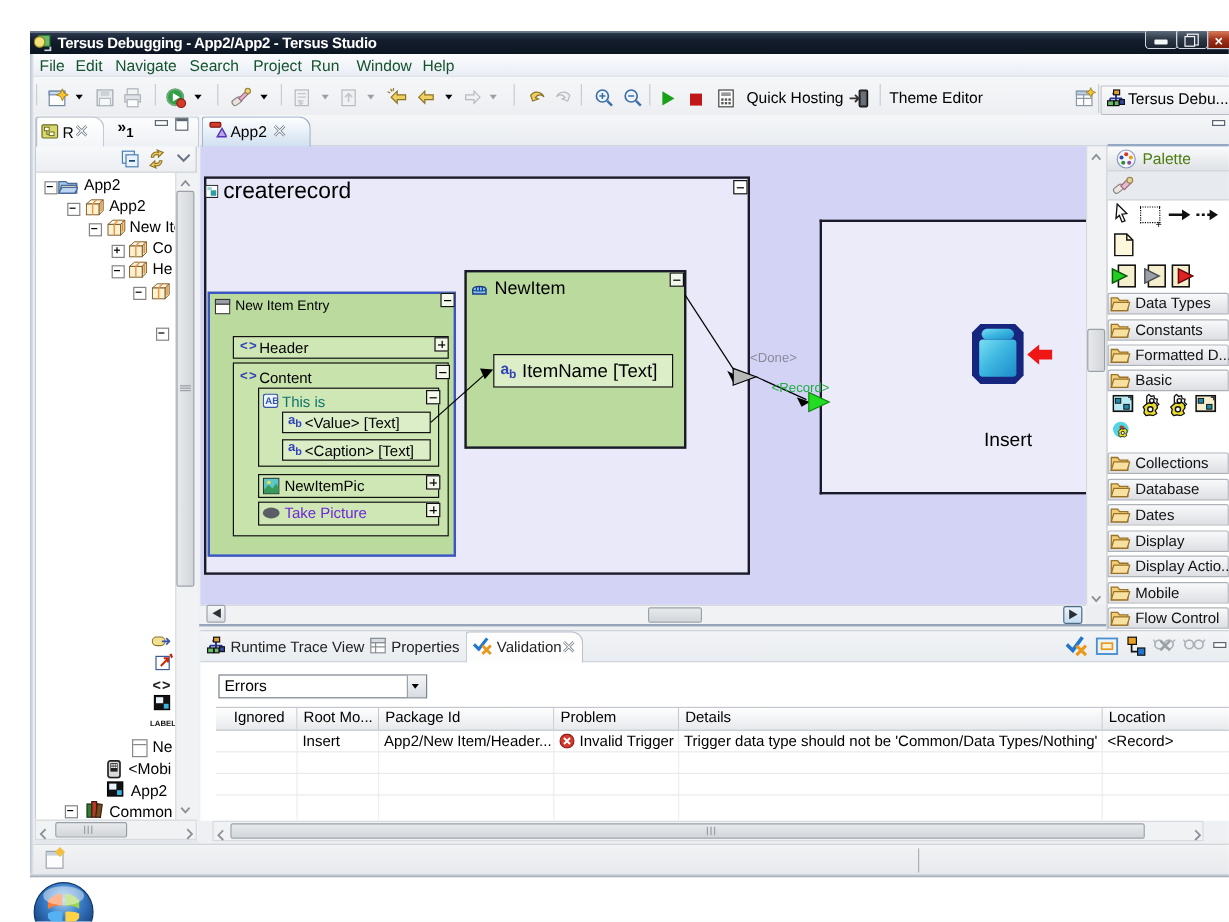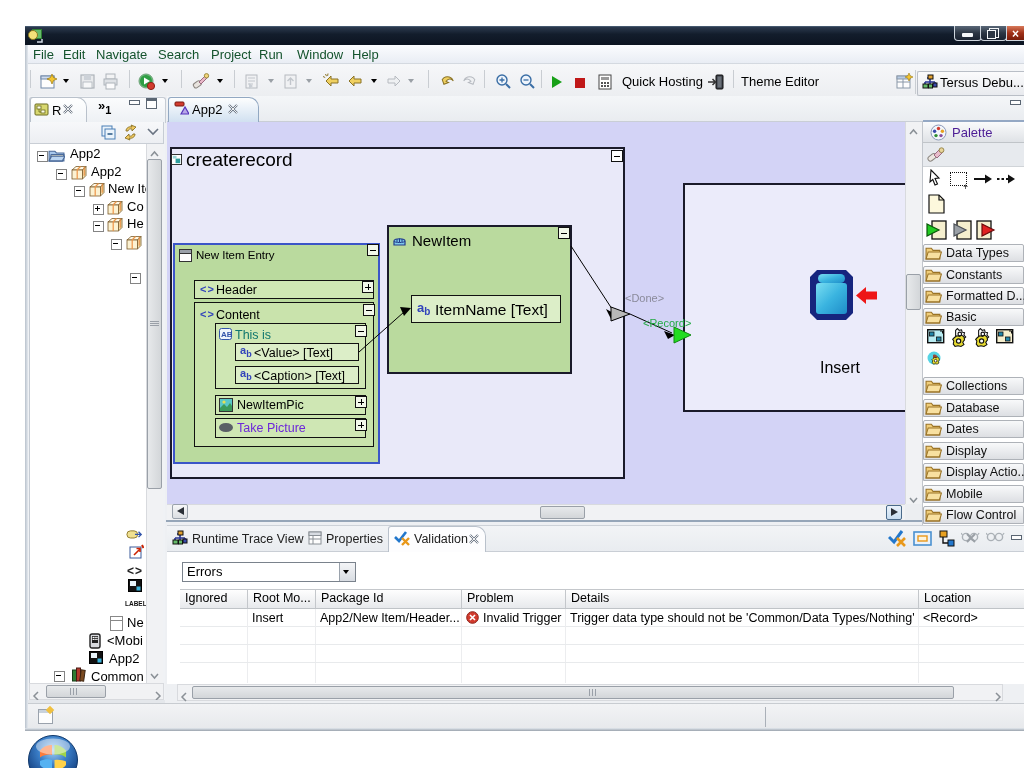--- a/index.html
+++ b/index.html
@@ -47,20 +47,21 @@
 <body>
 <div class="win" id="win">
 
   <div class="titlebar"></div>
   <svg class="abs" style="left:3px;top:3px" width="16" height="14" viewBox="0 0 16 14">
     <rect x="4" y="0" width="10" height="10" fill="#2e7d32"></rect>
     <rect x="5" y="1" width="8" height="8" fill="#66bb6a"></rect>
     <circle cx="5" cy="6" r="4.5" fill="#f5e17a" stroke="#8a7a20" stroke-width="1"></circle>
     <path d="M9 13 L14 13 L14 10" stroke="#cfd8e3" stroke-width="1.5" fill="none"></path>
   </svg>
+  <div class="titletext">Tersus Debugging - App2/App2 - Tersus Studio</div>
 
   <div class="abs" style="left:929px;top:0;width:26px;height:14px;background:linear-gradient(#5a6878,#2c3644 50%,#1a2230);border:1px solid #cfd6de;border-top:none;border-radius:0 0 4px 4px;">
      <div class="abs" style="left:7px;top:7px;width:11px;height:4px;background:#f4f6f8;border-radius:1px;"></div>
   </div>
   <div class="abs" style="left:955px;top:0;width:25px;height:14px;background:linear-gradient(#5a6878,#2c3644 50%,#1a2230);border:1px solid #cfd6de;border-top:none;border-radius:0 0 4px 4px;">
      <div class="abs" style="left:8px;top:2px;width:8px;height:8px;border:1.5px solid #f4f6f8;background:transparent;"></div>
      <div class="abs" style="left:6px;top:4px;width:7px;height:7px;border:1.5px solid #f4f6f8;background:#2c3644;"></div>
   </div>
   <div class="abs" style="left:981px;top:0;width:18px;height:14px;background:linear-gradient(#d87a5a,#a03018 50%,#781c0a);border:1px solid #cfd6de;border-top:none;border-right:none;">
      <div class="abs" style="left:5px;top:1px;color:#fff;font-size:12px;font-weight:bold;">×</div>
@@ -546,21 +547,21 @@
  <div class="abs" style="left:922px;top:121px;width:102px;height:404px;background:#fff;border-left:1px solid #c2c6cc;box-sizing:border-box;"></div>
  <div class="abs" style="left:923px;top:120px;width:101px;height:23px;background:linear-gradient(#fafbfc,#dfe2e6);border-top:2px solid #94a8c4;border-bottom:1px solid #c0c4c8;box-sizing:border-box;"></div>
  <svg class="abs" style="left:930px;top:124px" width="17" height="17" viewBox="0 0 17 17">
    <circle cx="8.5" cy="8.5" r="7.5" fill="#f2f6fa" stroke="#8a98b8"></circle>
    <circle cx="8.5" cy="4.5" r="1.7" fill="#d23b2e"></circle>
    <circle cx="4.6" cy="7.3" r="1.7" fill="#3949ab"></circle>
    <circle cx="12.4" cy="7.3" r="1.7" fill="#e8a020"></circle>
    <circle cx="6" cy="11.6" r="1.7" fill="#2e8d32"></circle>
    <circle cx="11" cy="11.6" r="1.7" fill="#884a9a"></circle>
  </svg>
- <div class="abs" style="left:952px;top:125px;font-size:13px;color:#4c1d95;">Palette</div>
+ <div class="abs" style="left:952px;top:125px;font-size:13px;color:#4d7c0f;">Palette</div>
  <div class="abs" style="left:923px;top:143px;width:101px;height:23px;background:#e7eaee;border-bottom:1px solid #d0d4d8;"></div>
  <svg class="abs" style="left:927px;top:146px" width="19" height="18" viewBox="0 0 19 18">
    <rect x="1" y="9" width="9" height="5" rx="2.5" transform="rotate(-38 5 12)" fill="#ece6e0" stroke="#8a857f"></rect>
    <path d="M7 9 L13 3 L16 6 L10 12 Z" fill="#e8bccA" stroke="#9a6a80"></path>
    <circle cx="14.5" cy="4.2" r="2.4" fill="#e8d49a" stroke="#9a8a50"></circle>
  </svg>
 
  <svg class="abs" style="left:927px;top:169px" width="16" height="19" viewBox="0 0 16 19">
    <path d="M4 1 L12 9 L8 9.5 L10.5 15 L8 16 L5.8 10.5 L3 13 Z" fill="#fff" stroke="#111" stroke-width="1.1"></path>
  </svg>
@@ -761,21 +762,21 @@
  </svg>
  <div class="minidash" style="left:1011px;top:535px;"></div>
 
  <div class="abs" style="left:167px;top:552px;width:857px;height:132px;background:#fff;"></div>
 
  <div class="abs" style="left:182px;top:562px;width:174px;height:20px;background:#fff;border:1px solid #7a828c;box-sizing:border-box;"></div>
  <div class="abs" style="left:187px;top:564px;font-size:13px;color:#000;">Errors</div>
  <div class="abs" style="left:339px;top:563px;width:16px;height:18px;background:linear-gradient(#f4f5f7,#d8dce2);border-left:1px solid #9aa2ac;box-sizing:border-box;"></div>
  <div class="darr" style="left:343px;top:570px;"></div>
 
- <div class="hdrcell" style="left:180px;top:590px;width:68px;">Ignored</div>
+ <div class="hdrcell" style="left:180px;top:590px;width:68px;text-align:center;">Ignored</div>
  <div class="hdrcell" style="left:248px;top:590px;width:68px;">Root Mo...</div>
  <div class="hdrcell" style="left:316px;top:590px;width:146px;">Package Id</div>
  <div class="hdrcell" style="left:462px;top:590px;width:104px;">Problem</div>
  <div class="hdrcell" style="left:566px;top:590px;width:353px;">Details</div>
  <div class="hdrcell" style="left:919px;top:590px;width:105px;border-right:none;">Location</div>
  <div class="abs" style="left:180px;top:589px;width:844px;height:1px;background:#c4c7cb;"></div>
  <div class="abs" style="left:252px;top:611px;font-size:12.5px;color:#000;">Insert</div>
  <div class="abs" style="left:320px;top:611px;font-size:12.5px;color:#000;">App2/New Item/Header...</div>
  <svg class="abs" style="left:466px;top:611px" width="13" height="13" viewBox="0 0 13 13">
    <circle cx="6.5" cy="6.5" r="5.8" fill="#d23b2e" stroke="#8e1f16"></circle>

